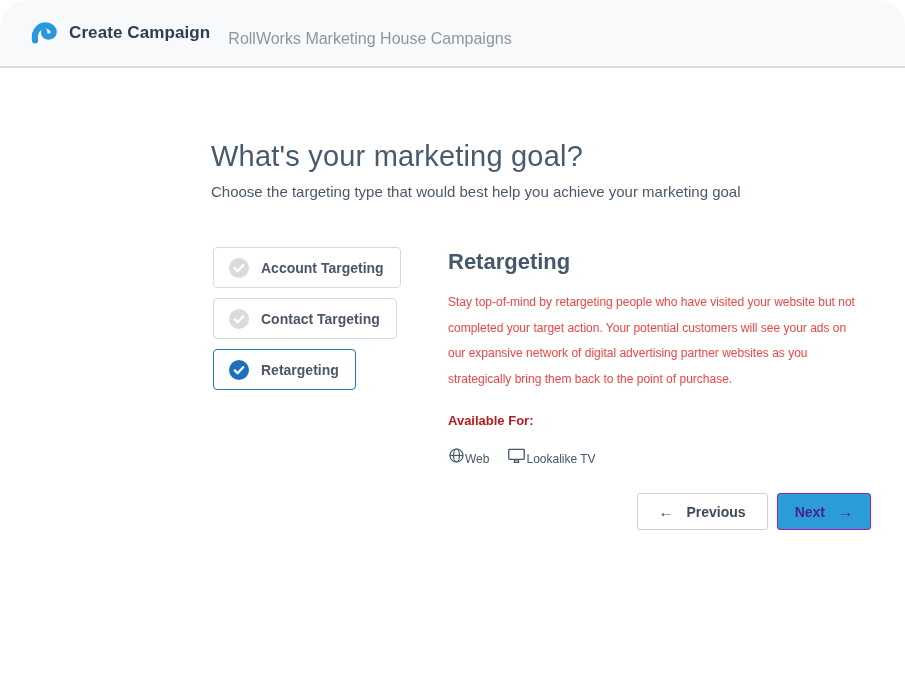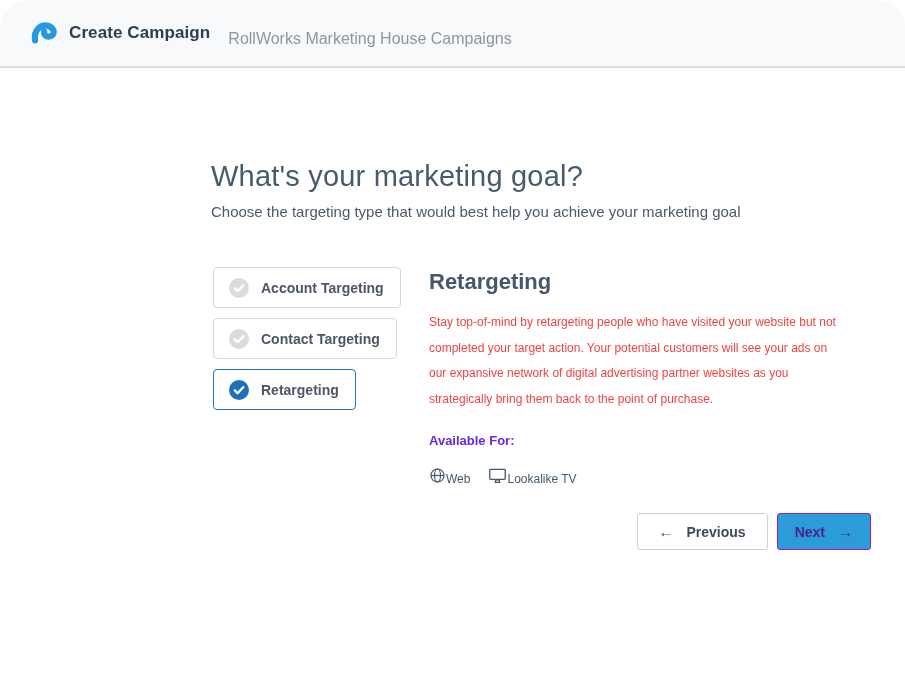--- a/index.html
+++ b/index.html
@@ -39,36 +39,37 @@
   }
   .header-subtitle {
     font-size: 16px;
     font-weight: 400;
     color: #8e96a0;
     margin-left: 18px;
     margin-top: 12px;
   }
   
   .main {
-    padding: 92px 34px 0 211px;
+    padding: 72px 34px 0 211px;
   }
   .page-title {
     font-size: 29px;
     font-weight: 400;
     color: #485a6d;
     letter-spacing: 0.2px;
   }
   .page-subtitle {
     margin-top: 10px;
     font-size: 15px;
     color: #4b5a6b;
   }
   .selection-row {
     display: flex;
     margin-top: 47px;
+    gap: 19px;
   }
   .options {
     width: 180px;
     margin-left: 2px;
     flex: 0 0 auto;
     margin-right: 36px;
   }
   .option-btn {
     display: inline-flex;
     align-items: center;
@@ -106,21 +107,21 @@
     margin-top: 15px;
     max-width: 410px;
     font-size: 12px;
     line-height: 25.5px;
     color: #ef4444;
   }
   .available-label {
     margin-top: 21px;
     font-size: 13px;
     font-weight: 700;
-    color: #6d28d9;
+    color: #b91c1c;
   }
   .platforms {
     display: flex;
     gap: 18px;
     margin-top: 17px;
   }
   .platform {
     display: flex;
     flex-direction: row;
     align-items: center;

